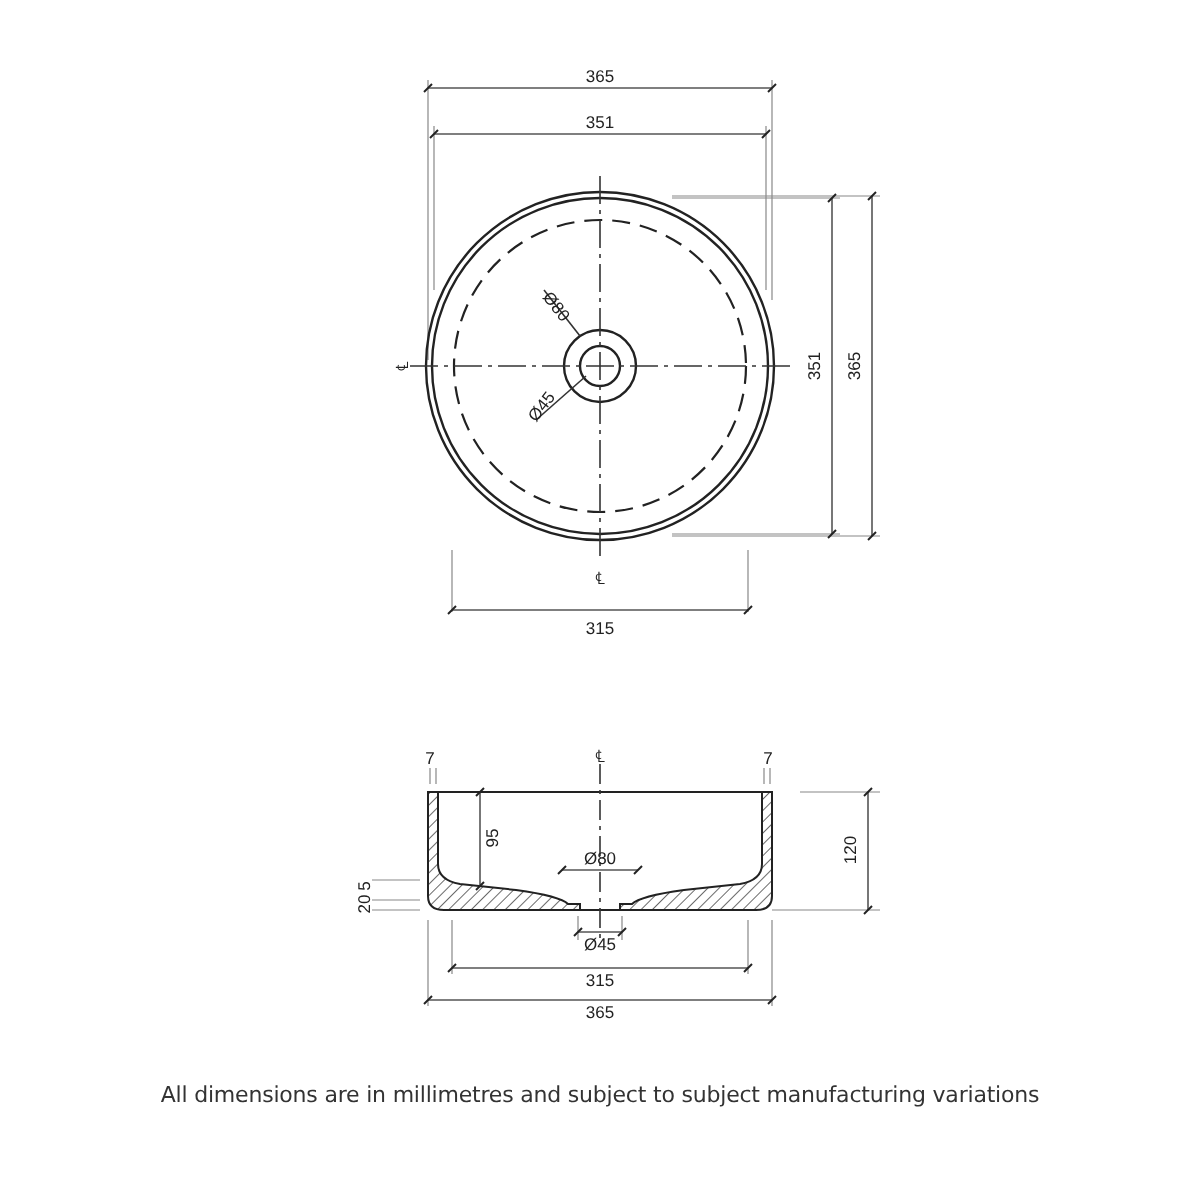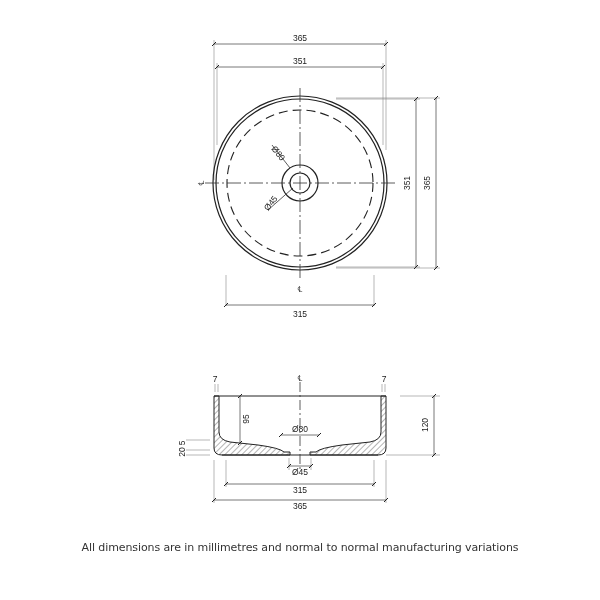--- a/index.html
+++ b/index.html
@@ -134,13 +134,13 @@
   <text class="dim" transform="translate(249,419) rotate(-90)" text-anchor="middle">95</text>
   <text class="dim" transform="translate(428,425) rotate(-90)" text-anchor="middle">120</text>
   <text class="dim" transform="translate(185,443) rotate(-90)" text-anchor="middle">5</text>
   <text class="dim" transform="translate(185,452) rotate(-90)" text-anchor="middle">20</text>
   <text class="dim" x="300" y="432" text-anchor="middle">Ø80</text>
   <text class="dim" x="300" y="475" text-anchor="middle">Ø45</text>
   <text class="dim" x="300" y="493" text-anchor="middle">315</text>
   <text class="dim" x="300" y="509" text-anchor="middle">365</text>
 </svg>
 
-<div class="note">All dimensions are in millimetres and normal to normal manufacturing variations</div>
+<div class="note">All dimensions are in millimetres and subject to subject manufacturing variations</div>
 
 </body></html>

